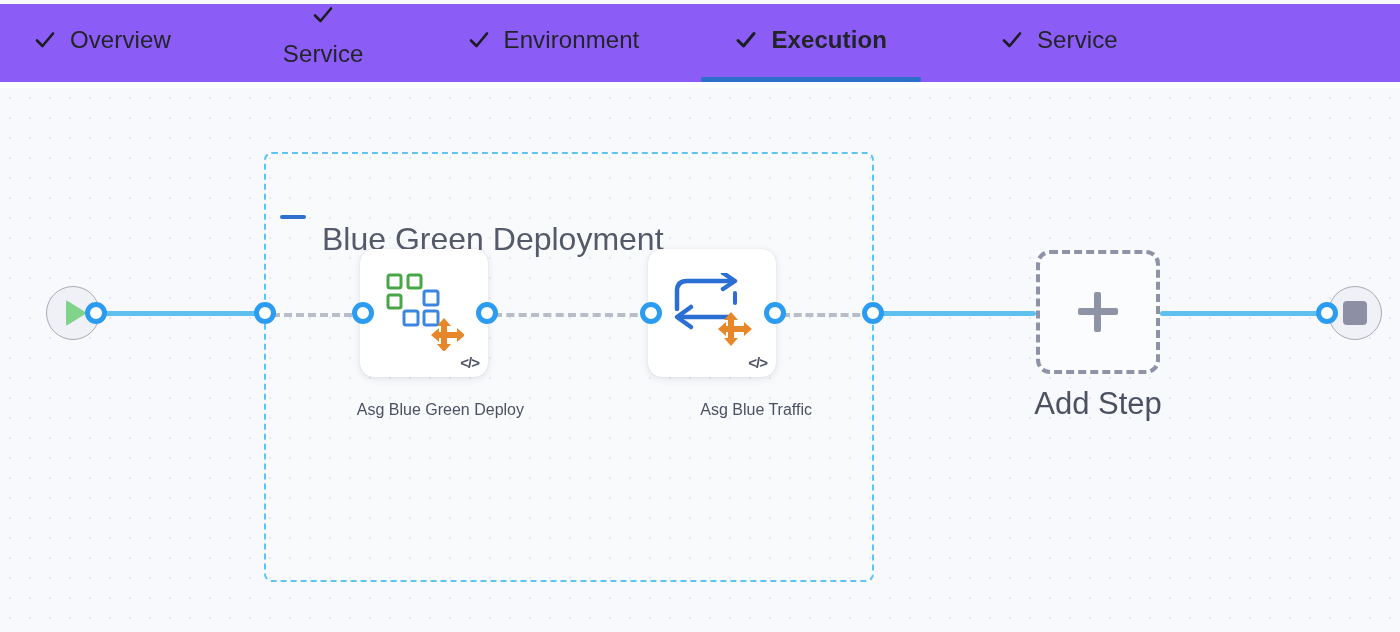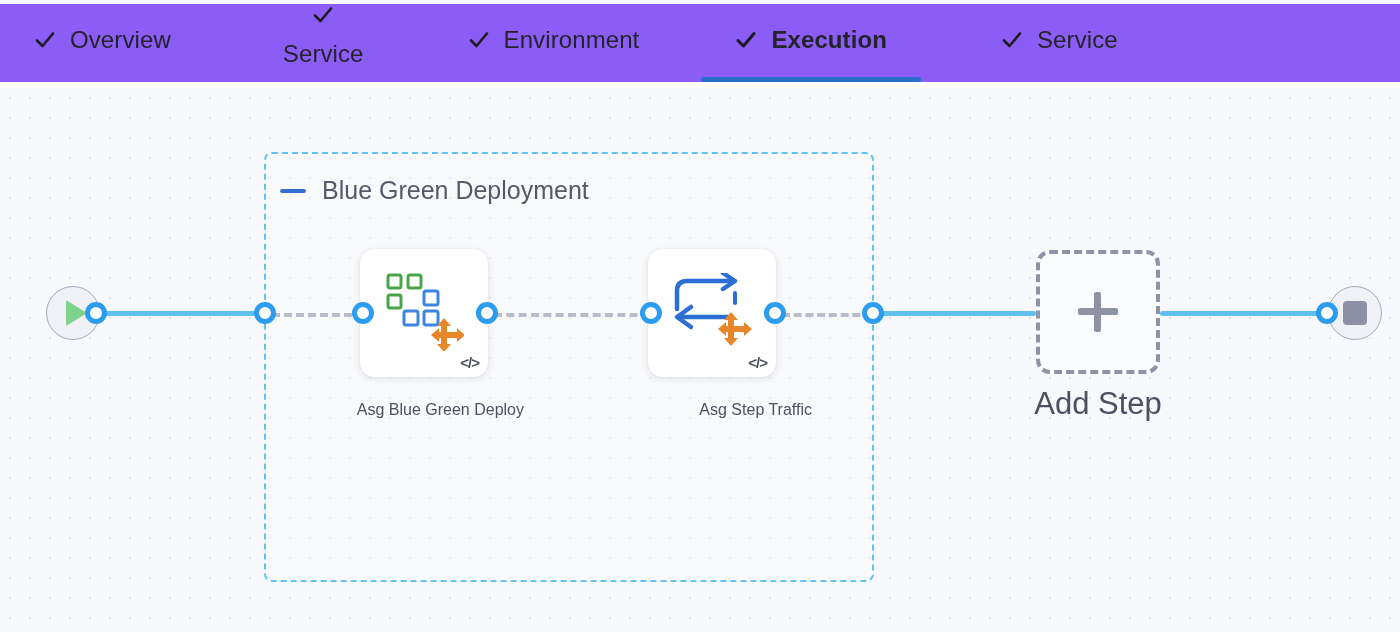--- a/index.html
+++ b/index.html
@@ -108,23 +108,24 @@
     cursor: pointer;
     user-select: none;
   }
   .collapse-bar {
     width: 26px; height: 4px;
     border-radius: 2px;
     background: #2f6fd0;
     flex: 0 0 auto;
   }
   .group-title {
-    font-size: 25px;
+    font-size: 32px;
     color: #555a6a;
     white-space: nowrap;
+    margin-top: 45px;
   }
 
   
   .line {
     position: absolute;
     height: 5px;
     border-radius: 3px;
     background: #5fc0ef;
   }
   .dline {
@@ -380,21 +381,21 @@
             <g fill="#e8872a" transform="translate(47,39)">
               <path d="M13 0 L20 8 L16 8 L16 18 L10 18 L10 8 L6 8 Z"></path>
               <path d="M13 34 L6 26 L10 26 L10 16 L16 16 L16 26 L20 26 Z"></path>
               <path d="M0 17 L8 10 L8 14 L18 14 L18 20 L8 20 L8 24 Z"></path>
               <path d="M34 17 L26 24 L26 20 L16 20 L16 14 L26 14 L26 10 Z"></path>
             </g>
           </svg>
         </span>
         <span class="code-badge">&lt;/&gt;</span>
       </div>
-      <div class="step-label">Asg Step Traffic</div>
+      <div class="step-label">Asg Blue Traffic</div>
     </div>
     <div class="port" style="left:640px; top:214px;"></div>
     <div class="port" style="left:764px; top:214px;"></div>
 
     <div class="addstep" style="left:1036px; top:162px;">
       <div class="addstep-box">
         <span class="plus"></span>
       </div>
       <div class="addstep-label">Add Step</div>
     </div>

